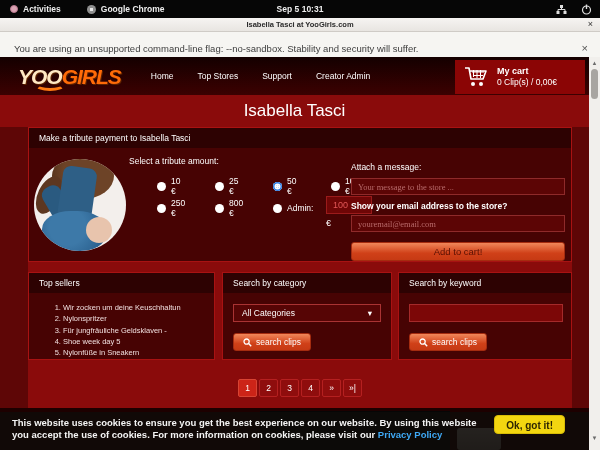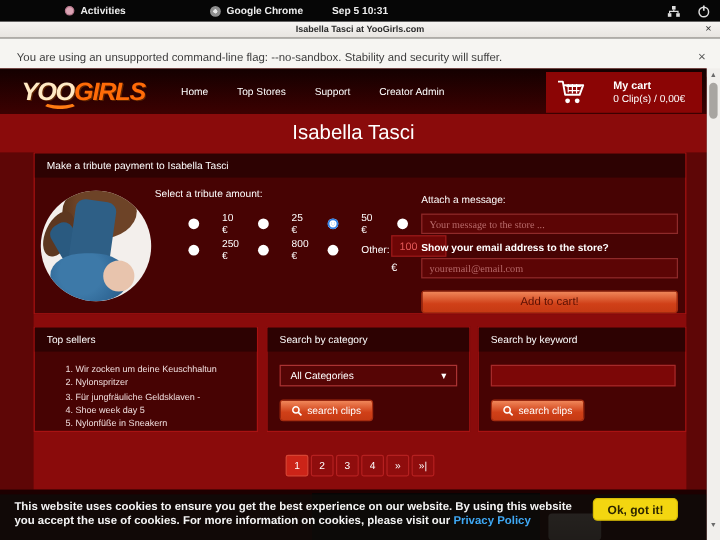--- a/index.html
+++ b/index.html
@@ -3,21 +3,21 @@
 <meta charset="utf-8">
 <style>
   * { margin:0; padding:0; box-sizing:border-box; }
   html,body { width:600px; height:450px; }
   body { font-family:"Liberation Sans","DejaVu Sans",sans-serif; background:#000; overflow:hidden; }
   #screen { position:relative; width:600px; height:450px; background:#000; overflow:hidden; }
 
   
   #sysbar { position:absolute; left:0; top:0; width:600px; height:18px; background:#060606;
             display:flex; align-items:center; padding:0 10px; color:#eee; font-size:8.5px; font-weight:bold; }
-  .sys-group { display:flex; align-items:center; gap:5px; margin-right:26px;margin-left:44px; }
+  .sys-group { display:flex; align-items:center; gap:5px; margin-right:26px; }
   .activities-dot { width:8px; height:8px; border-radius:50%; background:#dba4b4; border:1px solid #b9798e; }
   .chrome-dot { width:9px; height:9px; border-radius:50%;
                 background:radial-gradient(circle at 50% 50%, #e8e8e8 0 25%, #8f8f8f 30% 100%); }
   #sys-clock { position:absolute; left:0; right:0; text-align:center; pointer-events:none; }
   #sys-right { position:absolute; right:8px; top:0; height:18px; display:flex; align-items:center; gap:14px; }
 
   
   #titlebar { position:absolute; left:0; top:18px; width:600px; height:14px;
               background:linear-gradient(#f6f4f2,#e8e5e1); border-bottom:1px solid #cfcbc6;
               display:flex; align-items:center; justify-content:center;
@@ -34,21 +34,21 @@
                 background:linear-gradient(180deg,#140000,#3c0101); display:flex; align-items:center; }
   #logo { position:relative; margin-left:18px; font-style:italic; font-weight:900; font-size:21px;
           letter-spacing:-1px; line-height:1; text-shadow:1px 1px 0 #5c2100; }
   .logo-yoo { color:#ffe9c4; }
   .logo-girls { color:#ff6b08; }
   #logo-smile { position:absolute; left:17px; bottom:-4px; width:30px; height:12px;
                 border:3px solid transparent; border-bottom:3px solid #ff7a12; border-radius:50%; }
   #mainnav { display:flex; gap:24px; margin-left:30px; color:#fff; font-size:8.5px; }
   .nav-item { cursor:pointer; }
   #cartbox { position:absolute; right:4px; top:3px; width:130px; height:34px; background:#8b0505;
-             display:flex; align-items:center; padding:0 9px; gap:23px; }
+             display:flex; align-items:center; padding:0 9px; gap:9px; }
   .cart-text { color:#fff; font-size:8.5px; line-height:1.35; }
   .cart-text b { font-size:9px; display:block; }
 
   #pagetitle-strip { position:absolute; left:0; top:38px; width:589px; height:32px; background:#8a0b0b;
                      display:flex; align-items:center; justify-content:center; color:#fff; font-size:17px; }
 
   #container { position:absolute; left:28px; top:70px; width:544px; height:281px; background:#8a0b0b; }
 
   .panel { position:absolute; background:#470303; border:1px solid #a81212; }
   .panel-header { height:20px; background:#2d0202; color:#fff; font-size:8.5px;
@@ -66,21 +66,21 @@
               transform:rotate(8deg); border-radius:8px; }
   .av-arm { position:absolute; left:12px; top:26px; width:20px; height:34px; background:#2a5a80;
             transform:rotate(-30deg); border-radius:8px; }
   .av-shorts { position:absolute; left:8px; top:52px; width:64px; height:40px; border-radius:45% 45% 40% 40%;
                background:radial-gradient(circle at 40% 40%, #3d79a8 0 40%, #235684 100%); }
   .av-skin { position:absolute; left:52px; top:58px; width:26px; height:26px; border-radius:50%; background:#e8c4ad; }
   #amount-block { position:absolute; left:100px; top:28px; width:246px; }
   .form-label { color:#fff; font-size:8.5px; }
   #amount-grid { display:grid; grid-template-columns:58px 58px 58px 60px; grid-auto-rows:22px;
                  margin-top:9px; align-items:center; }
-  .radio-opt { display:flex; align-items:center; gap:19px; color:#fff; font-size:8.5px; cursor:pointer;padding-left:28px; }
+  .radio-opt { display:flex; align-items:center; gap:5px; color:#fff; font-size:8.5px; cursor:pointer;padding-left:28px; }
   .radio { width:9px; height:9px; border-radius:50%; background:#fff; flex:0 0 auto; }
   .radio.checked { background:radial-gradient(circle,#fff 0 18%,#2f7de1 26% 100%);
                    box-shadow:inset 0 0 0 1.5px #2f7de1, inset 0 0 0 3px #fff; }
   #other-input { position:absolute; left:197px; top:40px; width:46px; height:18px; background:#6e0606;
                  border:1px solid #9b1b1b; color:#e25757; font-size:9px; padding:0 6px; }
   #other-currency { position:absolute; left:197px; top:62px; color:#fff; font-size:9px; }
   #message-block { position:absolute; left:322px; top:28px; width:214px; }
   .red-input { width:100%; height:17px; background:#5c0505; border:1px solid #8f2a2a;
                color:#e0a0a0; font-size:8.5px; padding:0 6px; margin-top:4px;
                font-family:Liberation Serif, serif; }
@@ -248,21 +248,21 @@
             <label class="radio-opt">
               <span class="radio"></span>
               <span>250 €</span>
             </label>
             <label class="radio-opt">
               <span class="radio"></span>
               <span>800 €</span>
             </label>
             <label class="radio-opt">
               <span class="radio"></span>
-              <span>Other:</span>
+              <span>Admin:</span>
             </label>
           </div>
           <input id="other-input" value="100" style="">
           <span id="other-currency">€</span>
         </div>
 
         <div id="message-block">
           <span class="form-label">Attach a message:</span>
           <input class="red-input" placeholder="Your message to the store ..." style="">
           <span class="form-label" id="email-label">Show your email address to the store?</span>

